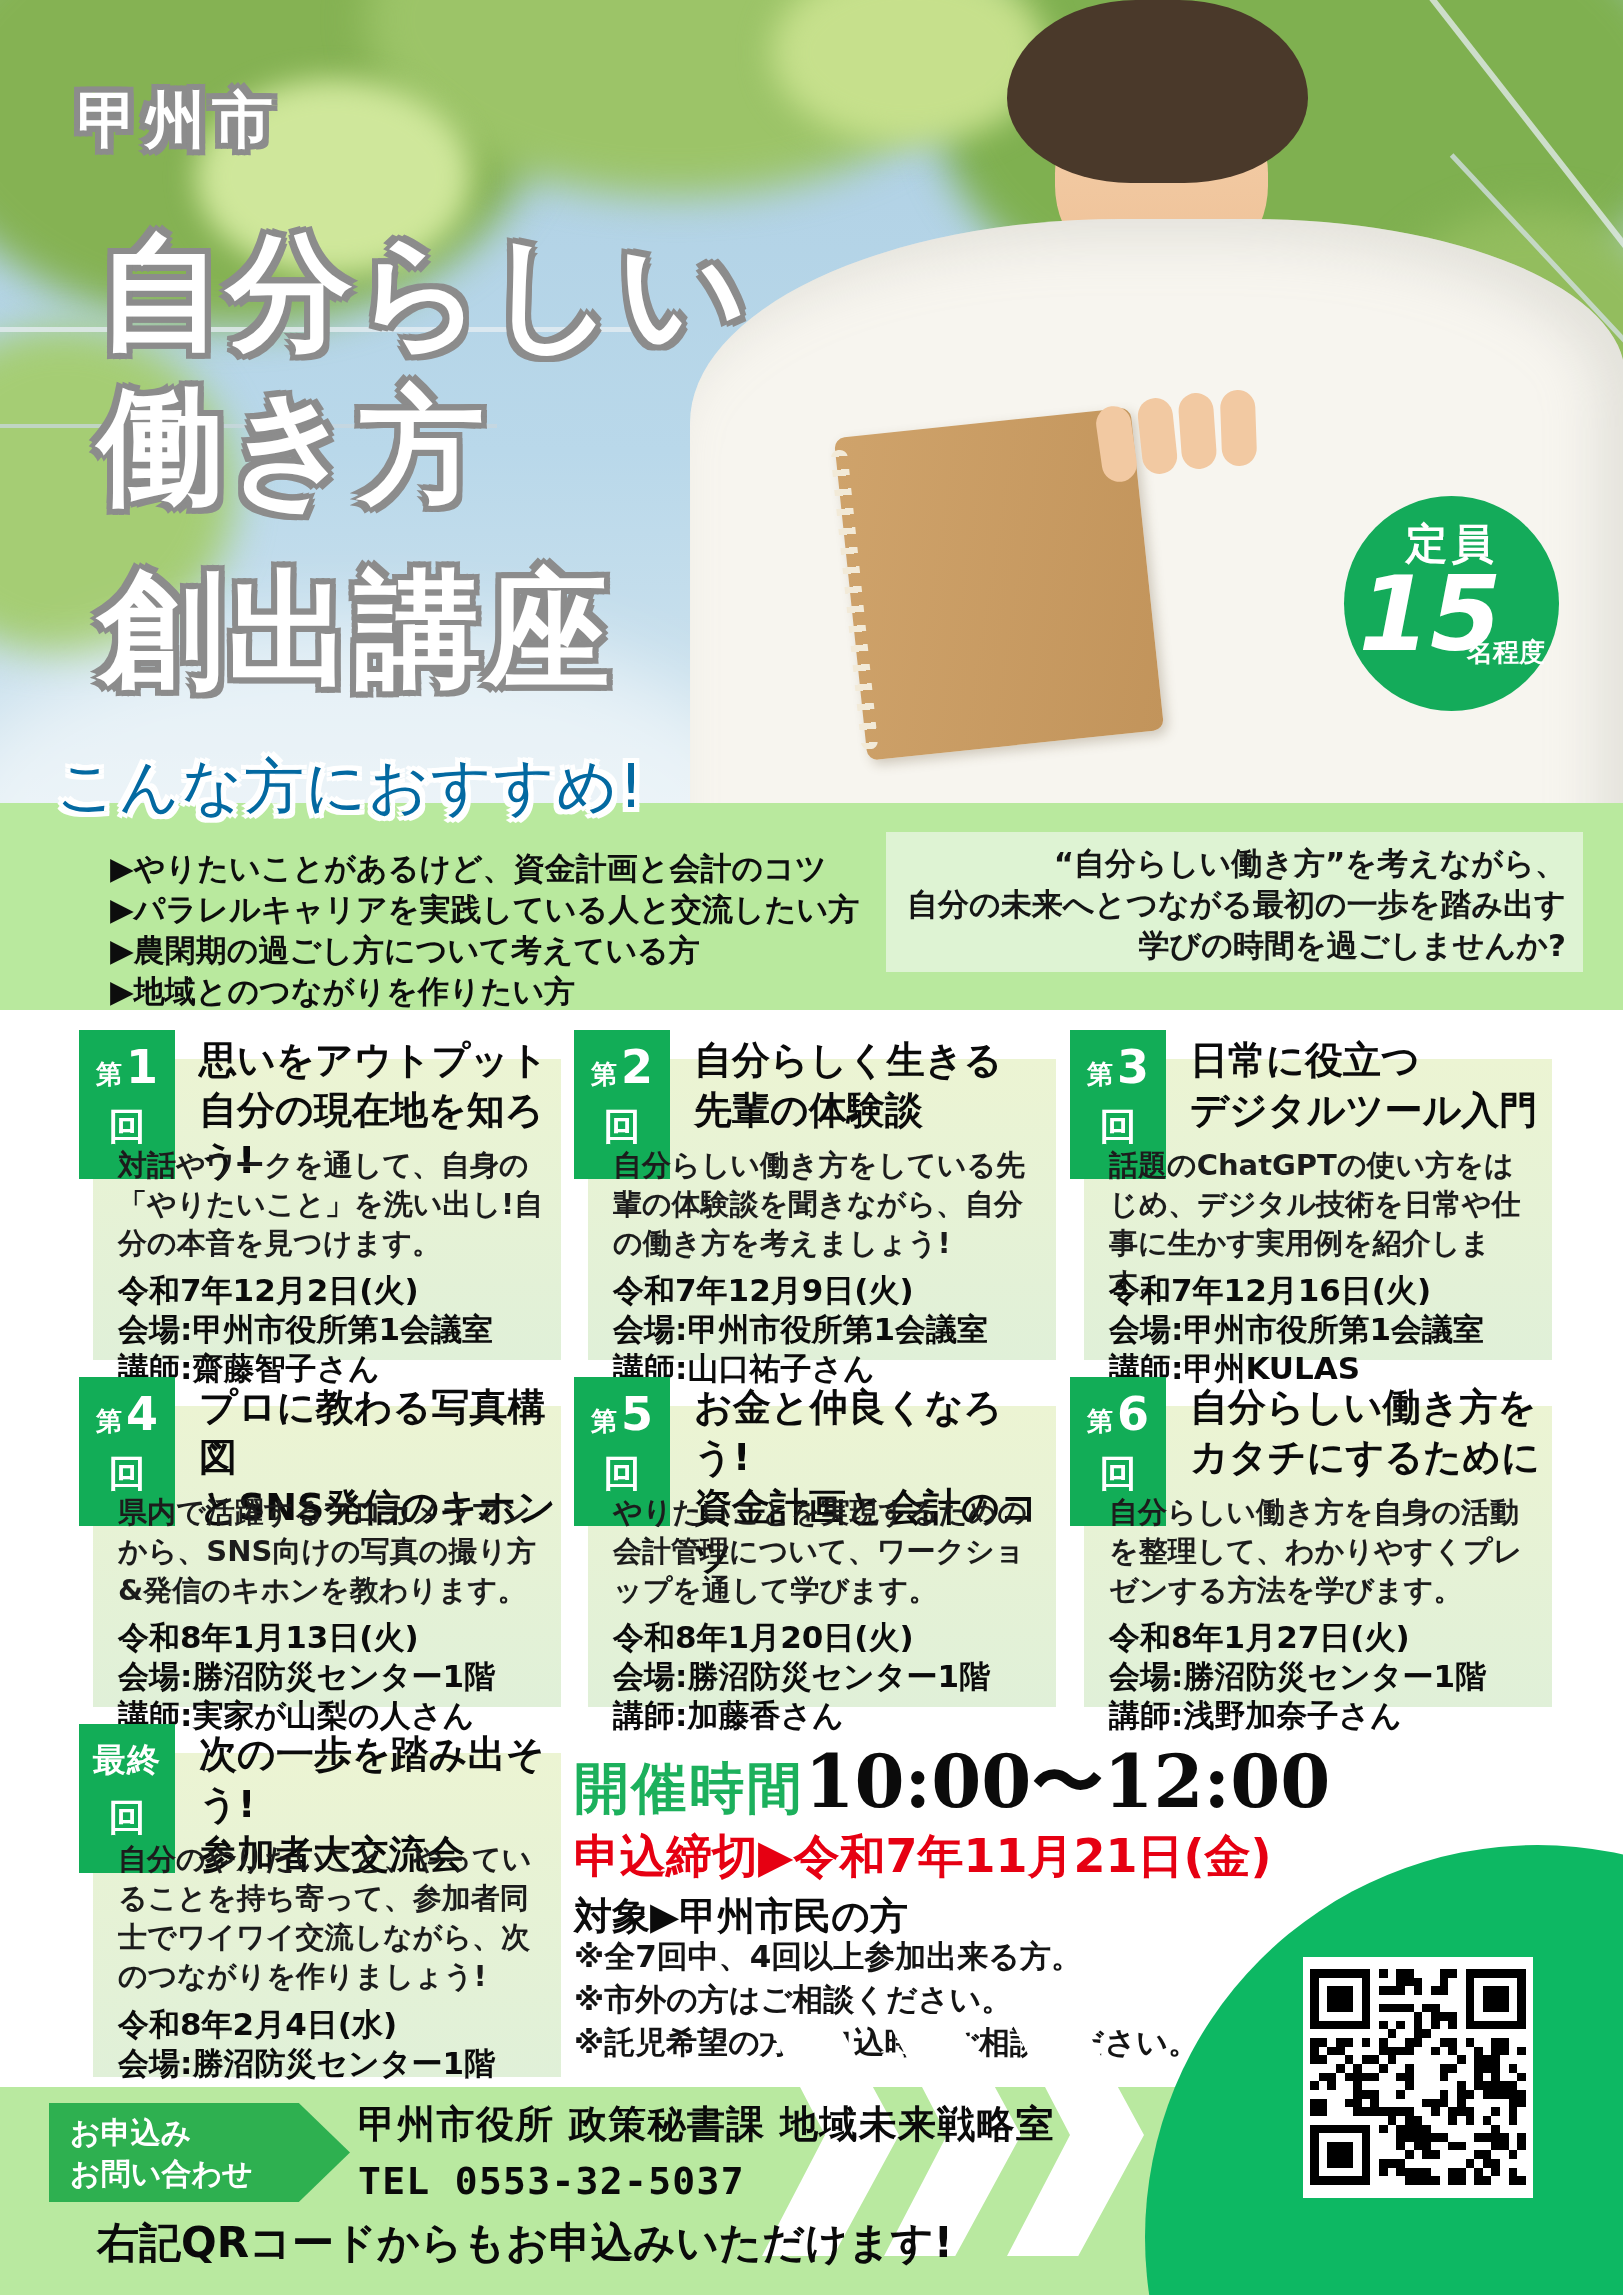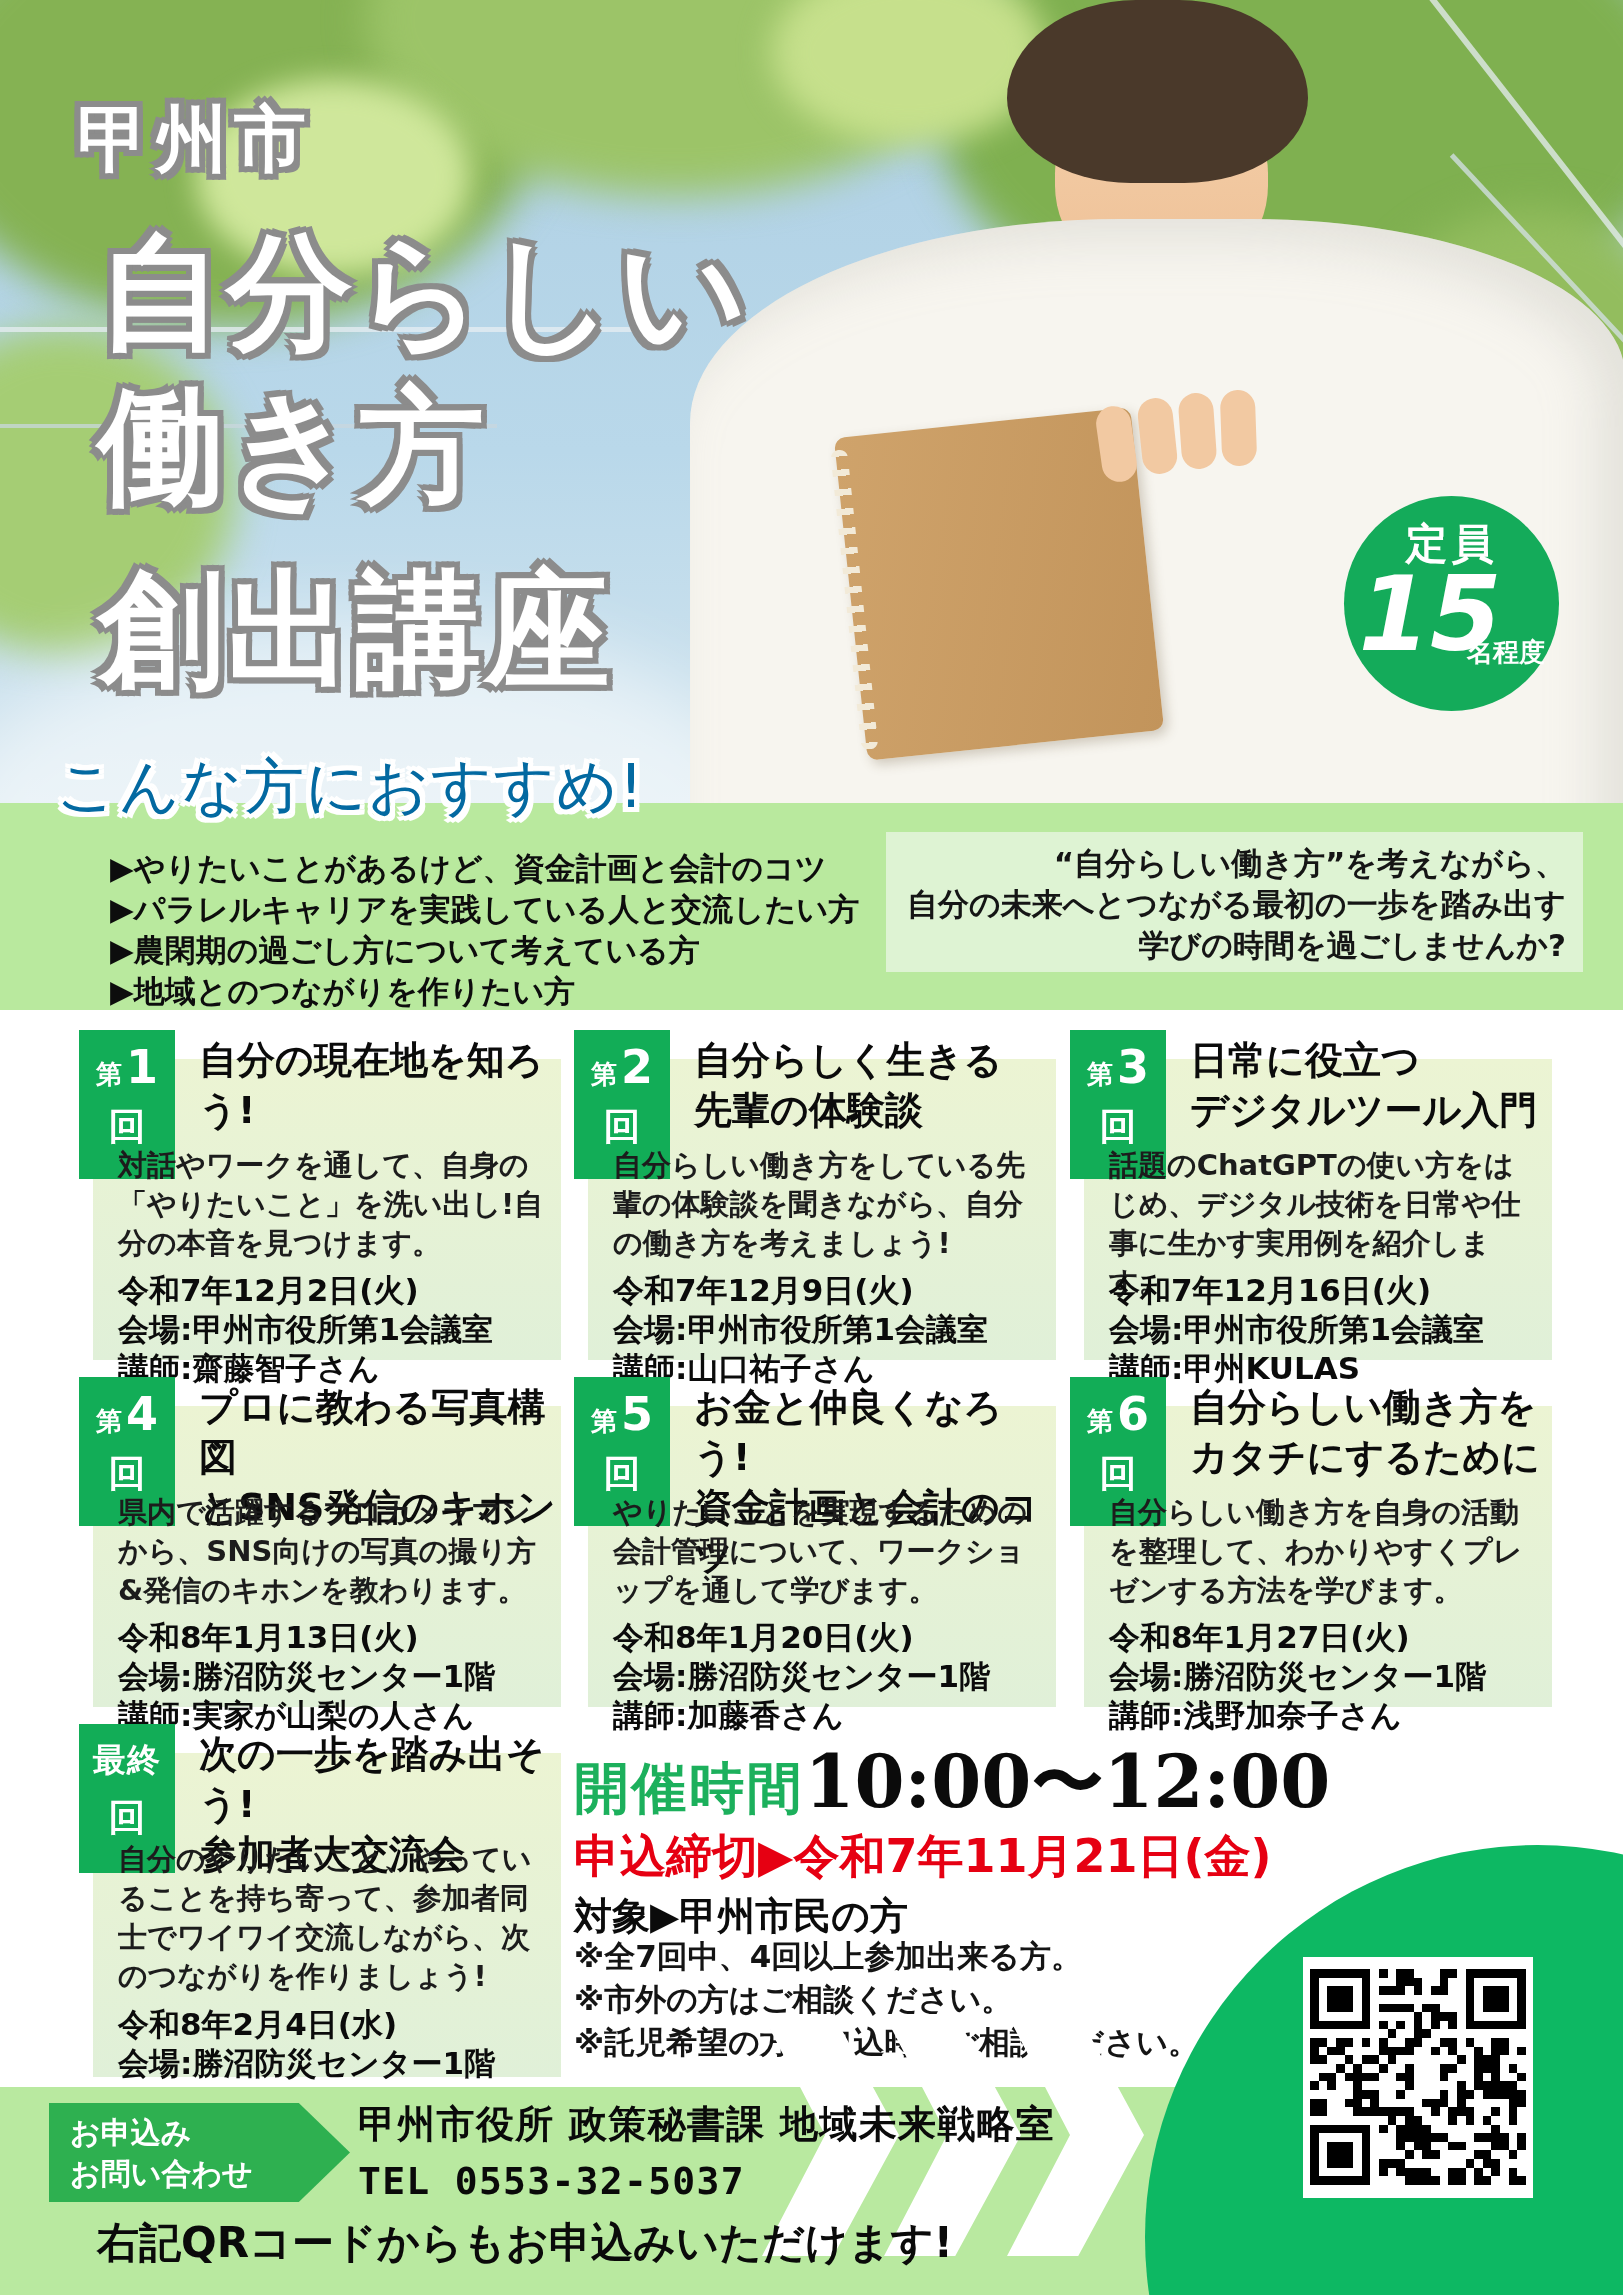--- a/index.html
+++ b/index.html
@@ -30,21 +30,21 @@
   .haze{position:absolute;left:-65px;top:621px;width:850px;height:425px;border-radius:50%;
     background:rgba(255,255,255,.55);filter:blur(39px);}
 
   
   .t-outline-gray{color:#ffffff;font-weight:900;
     text-shadow:-5.9px -5.9px 0 #8c8c8c,0 -5.9px 0 #8c8c8c,5.9px -5.9px 0 #8c8c8c,-5.9px 0 0 #8c8c8c,
     5.9px 0 0 #8c8c8c,-5.9px 5.9px 0 #8c8c8c,0 5.9px 0 #8c8c8c,5.9px 5.9px 0 #8c8c8c;}
   .t-outline-white{color:#0369a1;font-weight:400;
     text-shadow:-5.2px -5.2px 0 #fff,0 -5.2px 0 #fff,5.2px -5.2px 0 #fff,-5.2px 0 0 #fff,
     5.2px 0 0 #fff,-5.2px 5.2px 0 #fff,0 5.2px 0 #fff,5.2px 5.2px 0 #fff;}
-  .hero-city{left:77px;top:92px;font-size:72px;letter-spacing:6.5px;}
+  .hero-city{left:77px;top:80px;font-size:61px;letter-spacing:6.5px;}
   .hero-line{left:98px;font-size:126px;letter-spacing:2.6px;line-height:1;}
 
   
   .capacity{left:1344px;top:496px;width:215px;height:215px;border-radius:50%;background:#14ab5a;color:#fff;}
   .cap-label{position:absolute;left:0;width:100%;top:19.6px;text-align:center;font-size:42px;font-weight:900;letter-spacing:3.9px;}
   .cap-num{position:absolute;left:14.4px;top:58px;font-size:103px;font-weight:900;font-style:italic;}
   .cap-unit{position:absolute;left:123px;top:139px;font-size:26px;font-weight:900;}
 
   
   .band{left:0;top:803px;width:1623px;height:207px;background:#b9e99e;}
@@ -157,20 +157,21 @@
   <div class="card" style="left:79px;top:1030px;">
     <div class="card-bg"></div>
     <div class="badge">
       <div class="badge-l1">
           <span class="badge-pre">第</span>
           <span class="badge-no">1</span>
         </div>
       <div class="badge-l2">回</div>
     </div>
     <div class="c-title">
+      <div>思いをアウトプット</div>
       <div>自分の現在地を知ろう!</div>
     </div>
     <div class="c-body">対話やワークを通して、自身の「やりたいこと」を洗い出し!自分の本音を見つけます。</div>
     <div class="c-meta">
       <div>令和7年12月2日(火)</div>
       <div>会場:甲州市役所第1会議室</div>
       <div>講師:齋藤智子さん</div>
     </div>
   </div>
 

